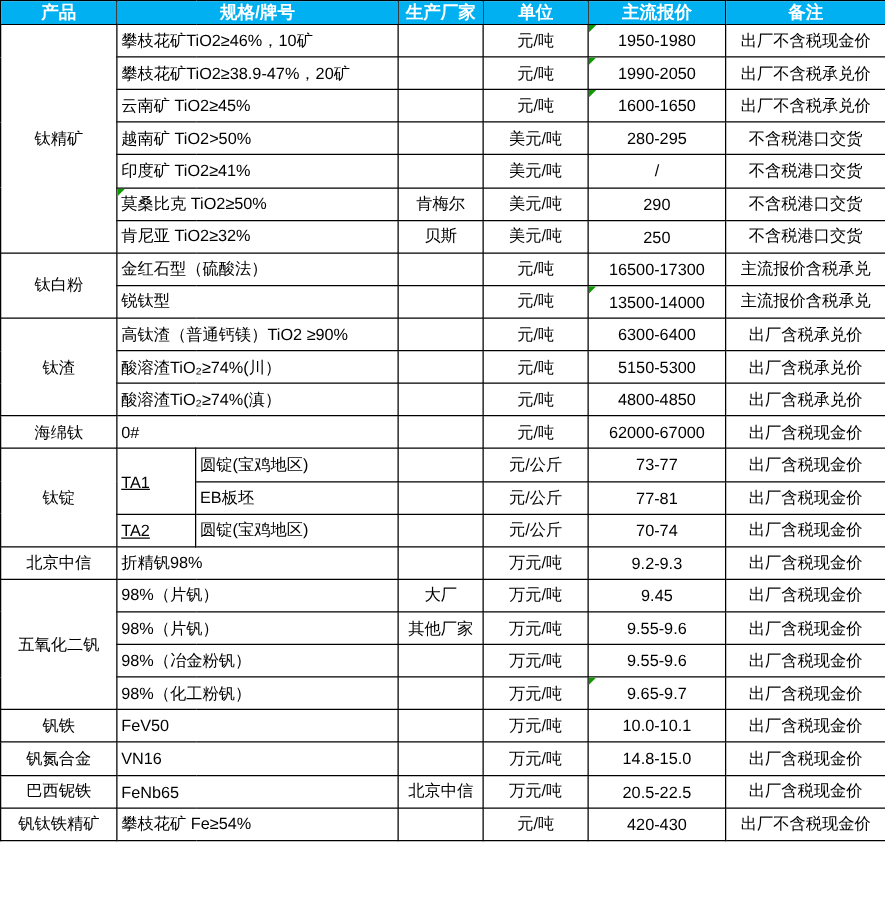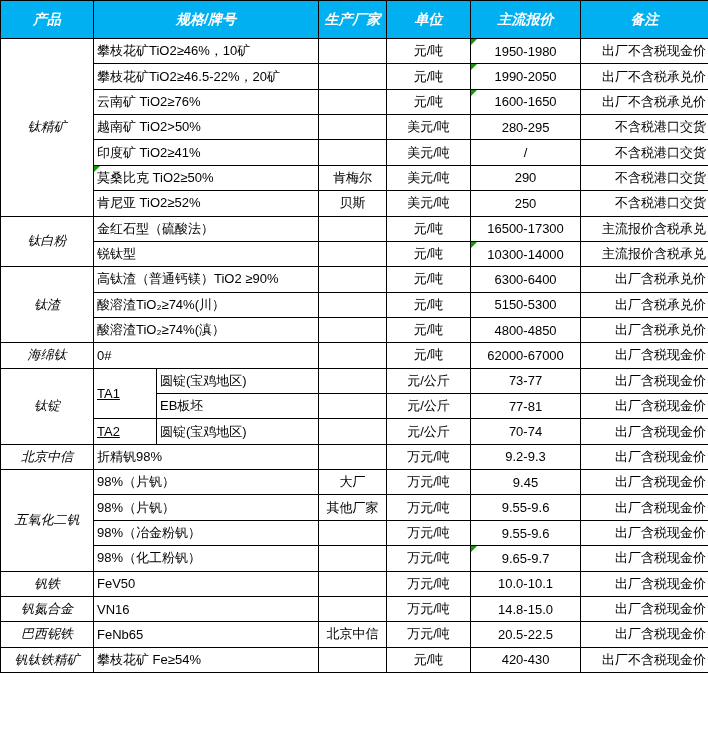--- a/index.html
+++ b/index.html
@@ -13,32 +13,32 @@
     width:708px;height:673px;
   }
   th,td{
     border:1px solid #000000;
     overflow:hidden;white-space:nowrap;
     padding:0 2px;
     font-size:13px;color:#000000;
     vertical-align:middle;
     position:relative;
   }
-  thead tr{height:38px;font-style:italic;}
+  thead tr{height:19px;}
   thead th{
     background:#00B0F0;color:#ffffff;
     font-weight:bold;font-size:14px;text-align:center;
   }
-  td.product{text-align:center;font-style:italic;}
+  td.product{text-align:center;}
   td.spec{text-align:left;padding-left:3px;margin-left:39px;}
   td.grade{text-align:left;padding-left:3px;text-decoration:underline;}
   td.maker{text-align:center;}
   td.unit{text-align:center;margin-top:19px;}
   td.price{text-align:center;margin-top:24px;}
-  td.remark{text-align:right;padding-left:2px;}
+  td.remark{text-align:center;padding-left:2px;}
   .flag{
     position:absolute;top:0;left:0;display:block;
     width:0;height:0;
     border-top:6px solid #0E9B00;
     border-right:6px solid transparent;
   }
 </style>
 </head>
 <body>
 
@@ -65,28 +65,28 @@
   <tbody>
     <tr>
       <td class="product" rowspan="7">钛精矿</td>
       <td class="spec" colspan="2">攀枝花矿TiO2≥46%，10矿</td>
       <td class="maker"></td>
       <td class="unit">元/吨</td>
       <td class="price"><i class="flag"></i><span>1950-1980</span></td>
       <td class="remark">出厂不含税现金价</td>
     </tr>
     <tr>
-      <td class="spec" colspan="2">攀枝花矿TiO2≥46.5-22%，20矿</td>
+      <td class="spec" colspan="2">攀枝花矿TiO2≥38.9-47%，20矿</td>
       <td class="maker"></td>
       <td class="unit">元/吨</td>
       <td class="price"><i class="flag"></i><span>1990-2050</span></td>
       <td class="remark">出厂不含税承兑价</td>
     </tr>
     <tr>
-      <td class="spec" colspan="2">云南矿 TiO2≥76%</td>
+      <td class="spec" colspan="2">云南矿 TiO2≥45%</td>
       <td class="maker"></td>
       <td class="unit">元/吨</td>
       <td class="price"><i class="flag"></i><span>1600-1650</span></td>
       <td class="remark">出厂不含税承兑价</td>
     </tr>
     <tr>
       <td class="spec" colspan="2">越南矿 TiO2&gt;50%</td>
       <td class="maker"></td>
       <td class="unit">美元/吨</td>
       <td class="price">280-295</td>
@@ -100,39 +100,39 @@
       <td class="remark">不含税港口交货</td>
     </tr>
     <tr>
       <td class="spec" colspan="2"><i class="flag"></i><span>莫桑比克 TiO2≥50%</span></td>
       <td class="maker">肯梅尔</td>
       <td class="unit">美元/吨</td>
       <td class="price">290</td>
       <td class="remark">不含税港口交货</td>
     </tr>
     <tr>
-      <td class="spec" colspan="2">肯尼亚 TiO2≥52%</td>
+      <td class="spec" colspan="2">肯尼亚 TiO2≥32%</td>
       <td class="maker">贝斯</td>
       <td class="unit">美元/吨</td>
       <td class="price">250</td>
       <td class="remark">不含税港口交货</td>
     </tr>
     <tr>
       <td class="product" rowspan="2">钛白粉</td>
       <td class="spec" colspan="2">金红石型（硫酸法）</td>
       <td class="maker"></td>
       <td class="unit">元/吨</td>
       <td class="price">16500-17300</td>
       <td class="remark">主流报价含税承兑</td>
     </tr>
     <tr>
       <td class="spec" colspan="2">锐钛型</td>
       <td class="maker"></td>
       <td class="unit">元/吨</td>
-      <td class="price"><i class="flag"></i><span>10300-14000</span></td>
+      <td class="price"><i class="flag"></i><span>13500-14000</span></td>
       <td class="remark">主流报价含税承兑</td>
     </tr>
     <tr>
       <td class="product" rowspan="3">钛渣</td>
       <td class="spec" colspan="2">高钛渣（普通钙镁）TiO2 ≥90%</td>
       <td class="maker"></td>
       <td class="unit">元/吨</td>
       <td class="price">6300-6400</td>
       <td class="remark">出厂含税承兑价</td>
     </tr>

